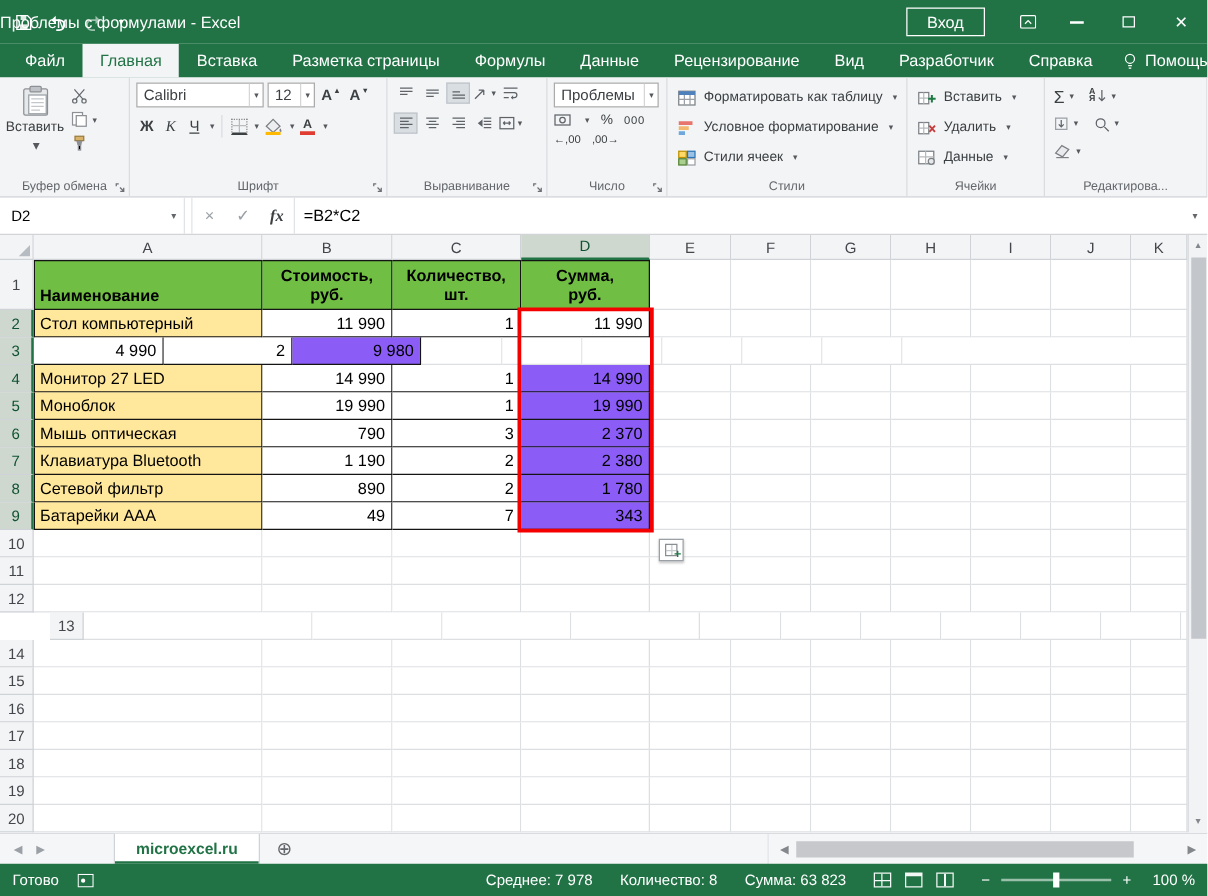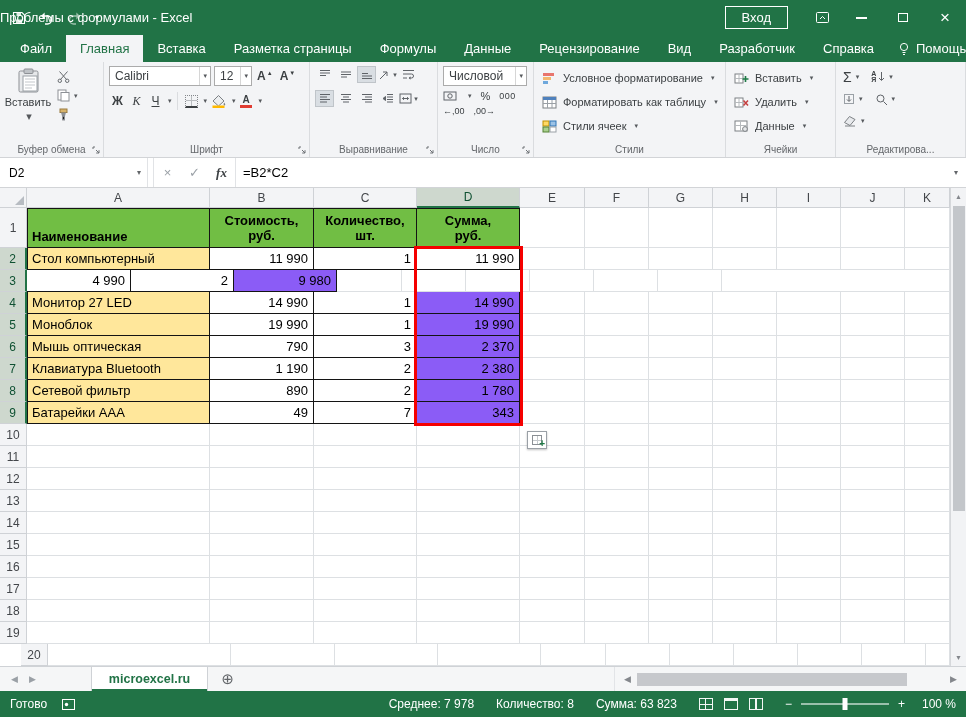--- a/index.html
+++ b/index.html
@@ -368,21 +368,21 @@
           <svg width="8" height="8" viewBox="0 0 8 8">
             <path d="M1 3V1h2M4 4l3 3M7 4.2V7H4.2" fill="none" stroke="#6d7175"></path>
           </svg>
         </span>
     </div>
 
     <div class="rgroup" style="width:96px">
       <div class="num-rows">
         <div class="num-row">
           <div class="combo nf">
-              <span>Числовой</span>
+              <span>Проблемы</span>
               <span class="combo-arrow">▾</span>
             </div>
         </div>
         <div class="num-row">
           <span class="qi">
               <svg width="14" height="12">
                 <rect x="1" y="2" width="12" height="8" fill="none" stroke="#5f6368"></rect>
                 <circle cx="7" cy="6" r="2.2" fill="none" stroke="#5f6368"></circle>
               </svg>
             </span>
@@ -400,37 +400,37 @@
           <svg width="8" height="8" viewBox="0 0 8 8">
             <path d="M1 3V1h2M4 4l3 3M7 4.2V7H4.2" fill="none" stroke="#6d7175"></path>
           </svg>
         </span>
     </div>
 
     <div class="rgroup" style="width:192px">
       <div class="style-row">
         <span class="qi">
             <svg width="15" height="13">
+              <rect x="1" y="1" width="13" height="11" fill="#fff" stroke="#7c8084"></rect>
+              <rect x="1" y="1" width="13" height="3" fill="#4f81bd"></rect>
+              <path d="M1 7.5h13M5.5 4v8M10 4v8" stroke="#9aa0a6"></path>
+            </svg>
+          </span>
+        <span>Форматировать как таблицу</span>
+        <span class="mini-arrow">▾</span>
+      </div>
+      <div class="style-row">
+        <span class="qi">
+            <svg width="15" height="13">
               <rect x="1" y="1" width="11" height="3" fill="#e8756d"></rect>
               <rect x="1" y="5" width="8" height="3" fill="#f3b76e"></rect>
               <rect x="1" y="9" width="5" height="3" fill="#6fa8dc"></rect>
             </svg>
           </span>
         <span>Условное форматирование</span>
-        <span class="mini-arrow">▾</span>
-      </div>
-      <div class="style-row">
-        <span class="qi">
-            <svg width="15" height="13">
-              <rect x="1" y="1" width="13" height="11" fill="#fff" stroke="#7c8084"></rect>
-              <rect x="1" y="1" width="13" height="3" fill="#4f81bd"></rect>
-              <path d="M1 7.5h13M5.5 4v8M10 4v8" stroke="#9aa0a6"></path>
-            </svg>
-          </span>
-        <span>Форматировать как таблицу</span>
         <span class="mini-arrow">▾</span>
       </div>
       <div class="style-row">
         <span class="qi">
             <svg width="15" height="13">
               <rect x="1" y="1" width="6" height="5" fill="#ffd966" stroke="#bf9000"></rect>
               <rect x="8" y="1" width="6" height="5" fill="#9bc2e6" stroke="#2e75b6"></rect>
               <rect x="1" y="7" width="6" height="5" fill="#a9d08e" stroke="#548235"></rect>
               <rect x="8" y="7" width="6" height="5" fill="#fff" stroke="#9aa0a6"></rect>
             </svg>
@@ -717,21 +717,21 @@
           <div class="cell" style="width: 103px;"></div>
           <div class="cell" style="width: 103px;"></div>
           <div class="cell" style="width: 65px;"></div>
           <div class="cell" style="width: 64px;"></div>
           <div class="cell" style="width: 64px;"></div>
           <div class="cell" style="width: 64px;"></div>
           <div class="cell" style="width: 64px;"></div>
           <div class="cell" style="width: 64px;"></div>
           <div class="cell" style="flex: 1 1 auto;"></div>
         </div>
-        <div class="grow" style="height: 22px;">
+        <div class="grow" style="height: 22px; margin-left: 40px;">
           <div class="ghead rowhead" style="width: 27px;">13</div>
           <div class="cell" style="width: 183px;"></div>
           <div class="cell" style="width: 104px;"></div>
           <div class="cell" style="width: 103px;"></div>
           <div class="cell" style="width: 103px;"></div>
           <div class="cell" style="width: 65px;"></div>
           <div class="cell" style="width: 64px;"></div>
           <div class="cell" style="width: 64px;"></div>
           <div class="cell" style="width: 64px;"></div>
           <div class="cell" style="width: 64px;"></div>
@@ -815,21 +815,21 @@
           <div class="cell" style="width: 103px;"></div>
           <div class="cell" style="width: 103px;"></div>
           <div class="cell" style="width: 65px;"></div>
           <div class="cell" style="width: 64px;"></div>
           <div class="cell" style="width: 64px;"></div>
           <div class="cell" style="width: 64px;"></div>
           <div class="cell" style="width: 64px;"></div>
           <div class="cell" style="width: 64px;"></div>
           <div class="cell" style="flex: 1 1 auto;"></div>
         </div>
-        <div class="grow" style="height: 22px; padding-left: 21px;">
+        <div class="grow" style="height: 22px;">
           <div class="ghead rowhead" style="width: 27px;">20</div>
           <div class="cell" style="width: 183px;"></div>
           <div class="cell" style="width: 104px;"></div>
           <div class="cell" style="width: 103px;"></div>
           <div class="cell" style="width: 103px;"></div>
           <div class="cell" style="width: 65px;"></div>
           <div class="cell" style="width: 64px;"></div>
           <div class="cell" style="width: 64px;"></div>
           <div class="cell" style="width: 64px;"></div>
           <div class="cell" style="width: 64px;"></div>

